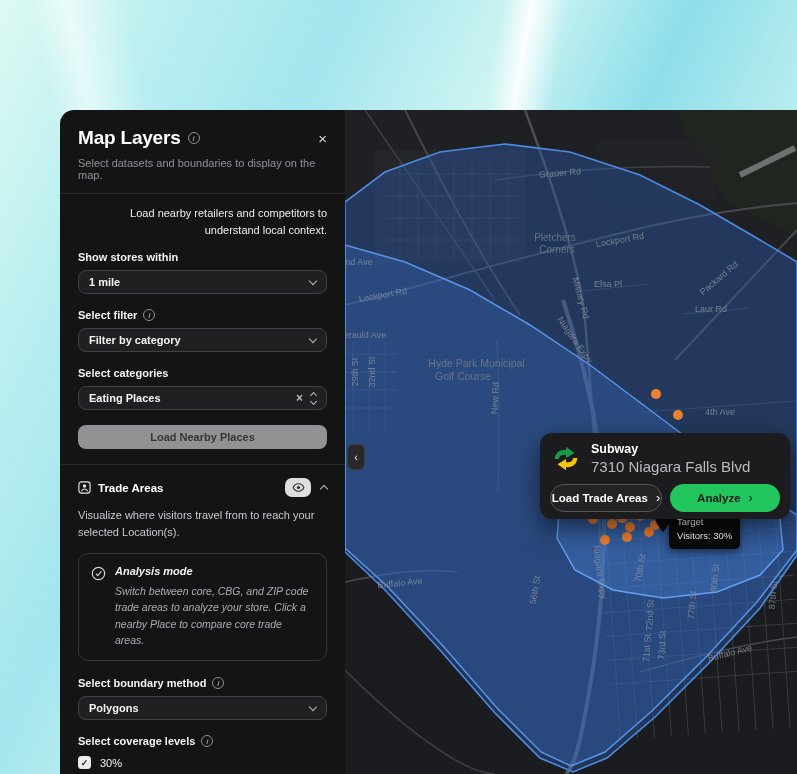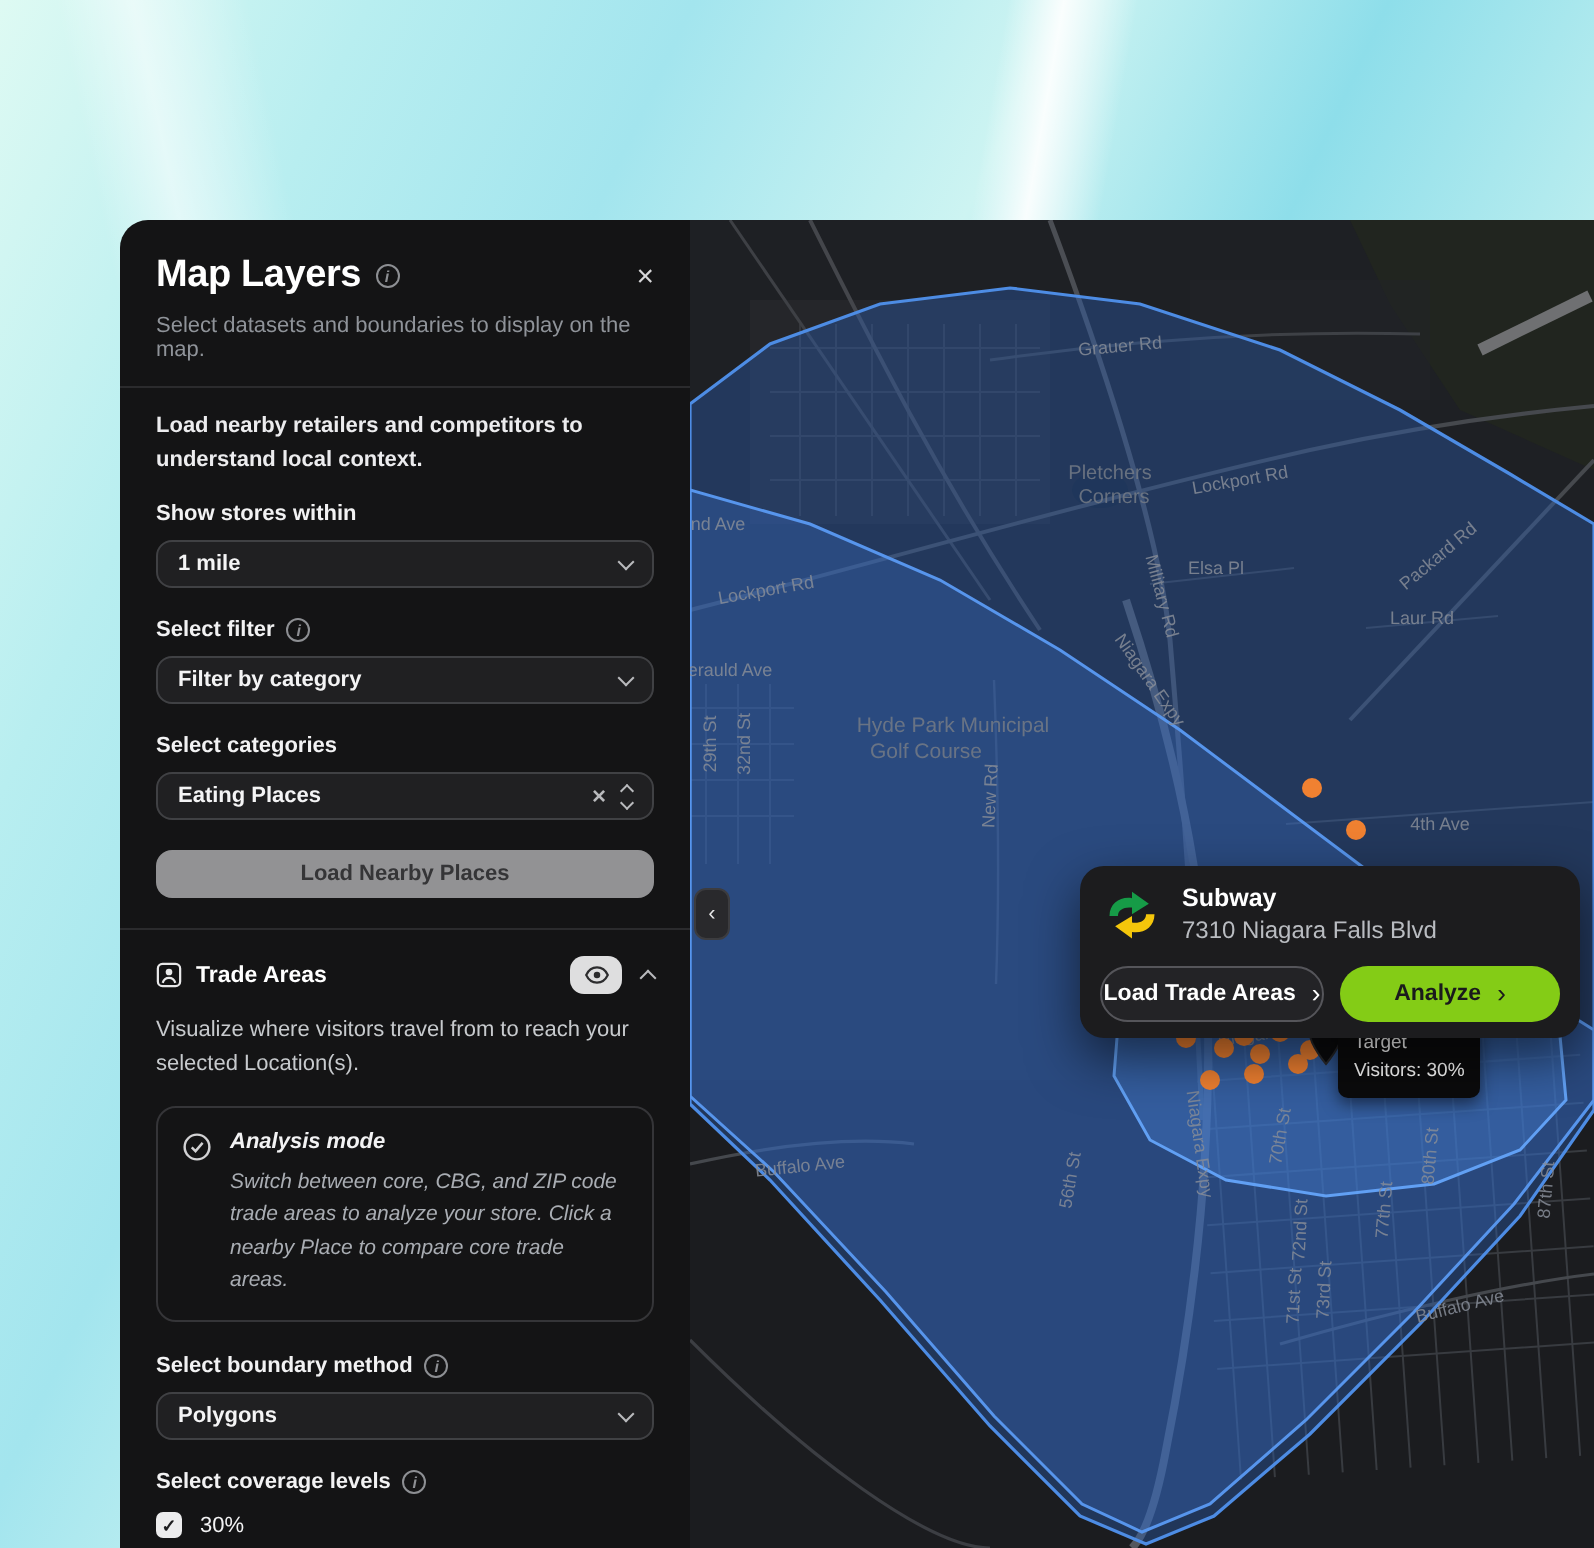--- a/index.html
+++ b/index.html
@@ -18,21 +18,21 @@
     background:#141415; border-radius:14px 0 0 0; overflow:hidden; color:#fff; z-index:5; }
   .panel-header { padding:17px 18px 12px; border-bottom:1px solid #2b2b2d; }
   .title-row { display:flex; align-items:center; }
   .panel-title { font-size:19px; font-weight:bold; letter-spacing:-.2px; }
   .info-ic { display:inline-flex; align-items:center; justify-content:center;
     width:12px; height:12px; border:1px solid #8d8f93; border-radius:50%;
     color:#8d8f93; font-size:8px; font-style:italic; font-weight:bold; margin-left:7px; }
   .close-x { margin-left:auto; color:#d6d6d8; font-size:15px; cursor:pointer; line-height:1; }
   .panel-sub { margin-top:8px; font-size:11px; color:#8f9399; }
   .sec { padding:0 18px; }
-  .lead-text { margin:11px 0 13px; font-size:11px; line-height:1.5; color:#ececee; font-weight:700; }
+  .lead-text { margin:11px 0 13px; font-size:11px; line-height:1.5; color:#ececee; font-weight:400;text-align:right; }
   .fld-label { display:flex; align-items:center; font-size:11px; font-weight:bold; color:#f2f2f3; margin-bottom:7px; }
   .fld-label .info-ic { margin-left:6px; }
   .select { display:flex; align-items:center; height:24px; padding:0 10px;
     background:#202022; border:1px solid #404144; border-radius:8px;
     font-size:11px; font-weight:600; color:#f4f4f5; margin-bottom:15px; cursor:pointer; }
   .chev { width:6px; height:6px; border-right:1.6px solid #b9babd; border-bottom:1.6px solid #b9babd;
     transform:rotate(45deg); margin-left:auto; margin-top:-3px; }
   .chev.up { transform:rotate(-135deg); margin-top:3px; }
   .combo-tail { margin-left:auto; display:flex; align-items:center; gap:8px; }
   .combo-x { color:#b9babd; font-size:12px; }
@@ -71,30 +71,30 @@
   .pin { position:absolute; z-index:4; }
   .tip { position:absolute; z-index:5; background:#0b0b0c; border-radius:5px;
     padding:5px 8px 6px; color:#fff; font-size:9.5px; line-height:1.45; box-shadow:0 3px 8px rgba(0,0,0,.5); }
   .collapse-btn { position:absolute; left:2px; top:334px; width:18px; height:26px; z-index:6;
     background:#29292c; border:1px solid #3c3c3f; border-radius:6px; color:#e8e8e9;
     display:flex; align-items:center; justify-content:center; font-size:11px; cursor:pointer; }
 
   
   .popup { position:absolute; left:195px; top:323px; width:250px; height:86px; z-index:7;
     background:#1c1c1e; border-radius:12px; box-shadow:0 10px 26px rgba(0,0,0,.55); padding:9px 10px; }
-  .popup-top { display:flex; align-items:flex-start; }
+  .popup-top { display:flex; align-items:flex-end; }
   .logo { width:32px; height:32px; border-radius:7px; display:flex; align-items:center; justify-content:center; }
   .popup-meta { margin-left:9px; }
   .popup-name { font-size:12.5px; font-weight:bold; color:#fff; }
-  .popup-addr { font-size:12px; color:#b9bcc1; margin-top:2px; }
+  .popup-addr { font-size:15px; color:#b9bcc1; margin-top:2px; }
   .popup-btns { display:flex; gap:8px; margin-top:9px; }
   .pbtn { flex:1; height:28px; border-radius:15px; display:flex; align-items:center; justify-content:center;
     gap:8px; font-size:11.5px; font-weight:bold; font-family:inherit; cursor:pointer; }
   .pbtn.dark { background:#232326; border:1.5px solid #55555a; color:#fff; }
-  .pbtn.light { background:#84cc16; border:none; color:#1a1a1c;text-align:right; }
+  .pbtn.light { background:#22c55e; border:none; color:#1a1a1c;text-align:right; }
   .pbtn .arr { font-size:13px; font-weight:normal; margin-top:-1px; }
 </style>
 </head>
 <body>
 
 <div class="map">
   <svg class="base" width="452" height="664" viewBox="0 0 452 664">
 
     <rect x="0" y="0" width="452" height="664" fill="#1e2024"></rect>
     <polygon points="330,0 452,0 452,125 385,95 350,42" fill="#21251f"></polygon>

